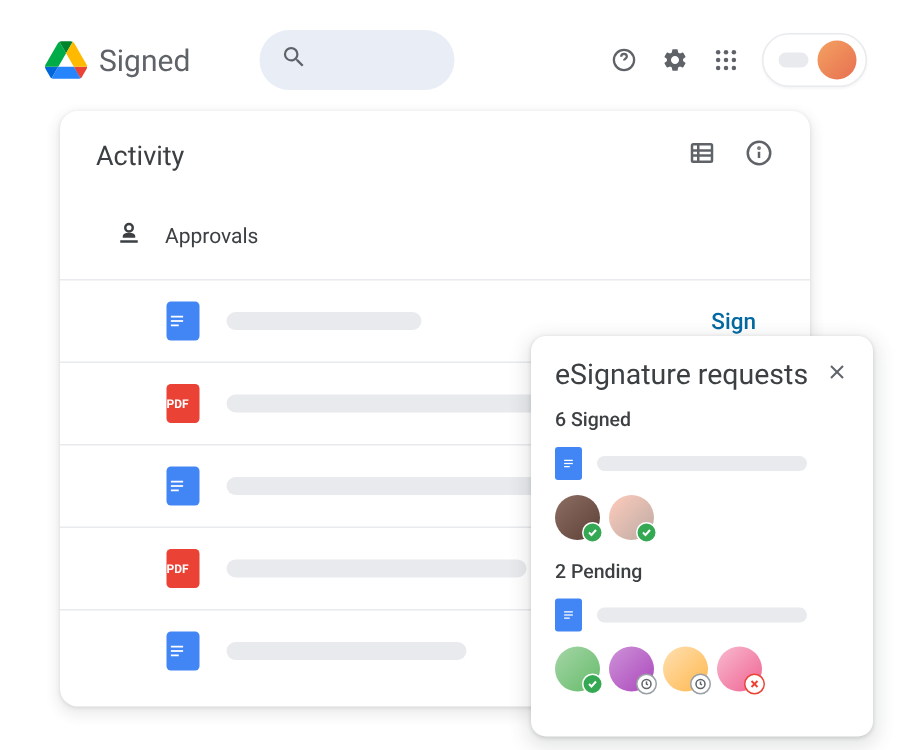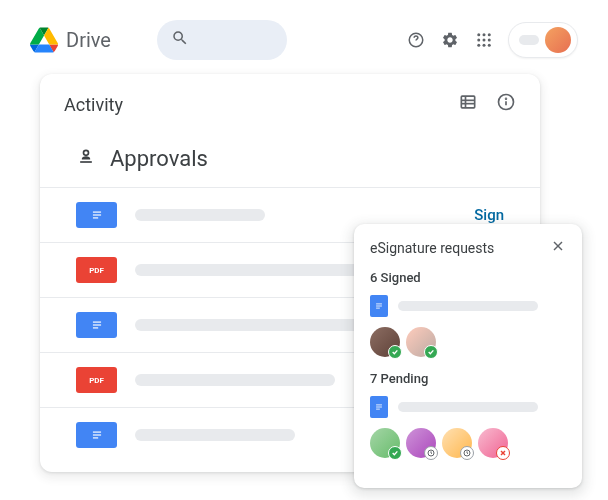--- a/index.html
+++ b/index.html
@@ -21,35 +21,35 @@
 
 
 .activity-panel { position: absolute; left: 40px; top: 74px; width: 500px; background: #fff; border-radius: 12px; box-shadow: 0 1px 3px rgba(60,64,67,0.15), 0 4px 8px 3px rgba(60,64,67,0.08); padding-bottom: 10px; }
 .panel-header { display: flex; align-items: center; justify-content: space-between; padding: 18px 24px; }
 .panel-title { font-size: 18px; color: #3c4043; font-weight: 400; }
 .panel-header-icons { display: flex; gap: 18px; }
 .panel-header-icons svg { width: 20px; height: 20px; color: #5f6368; }
 
 .approvals-section { display: flex; align-items: center; gap: 14px; padding: 12px 36px 16px; }
 .approvals-icon svg { width: 20px; height: 20px; color: #3c4043; }
-.approvals-text { font-size: 22px; color: #3c4043; }
+.approvals-text { font-size: 14px; color: #3c4043; }
 
 .file-row { display: flex; align-items: center; padding: 14px 36px; border-top: 1px solid #e8eaed; gap: 18px; }
-.file-icon { width: 41px; height: 26px; border-radius: 3px; display: flex; align-items: center; justify-content: center; flex-shrink: 0; }
+.file-icon { width: 22px; height: 26px; border-radius: 3px; display: flex; align-items: center; flex-shrink: 0; margin-left: 35px; }
 .file-icon.doc { background: #4285f4; }
 .file-icon.pdf { background: #ea4335; }
 .file-icon.doc svg { width: 14px; height: 14px; }
 .pdf-text { color: #fff; font-size: 8px; font-weight: 700; }
 .file-placeholder { height: 12px; background: #e8eaed; border-radius: 6px; }
 .sign-link { margin-left: auto; color: #0369a1; font-size: 15px; font-weight: 500; cursor: pointer; }
 
 
 .popup { position: absolute; right: 26px; top: 224px; width: 228px; background: #fff; border-radius: 10px; box-shadow: 0 1px 3px rgba(60,64,67,0.2), 0 4px 12px 4px rgba(60,64,67,0.12); padding: 14px 16px 16px; }
 .popup-header { display: flex; justify-content: space-between; align-items: center; margin-bottom: 12px; }
-.popup-title { font-size: 14px; color: #3c4043; }
+.popup-title { font-size: 19px; color: #3c4043; }
 .close-icon svg { width: 16px; height: 16px; color: #5f6368; }
 .status-group { margin-bottom: 14px; }
 .status-label { font-size: 13px; color: #3c4043; margin-bottom: 10px; font-weight: 500; }
 .status-file { display: flex; align-items: center; gap: 10px; margin-bottom: 10px; }
 .small-file-icon { width: 18px; height: 22px; border-radius: 2px; background: #4285f4; display: flex; align-items: center; justify-content: center; }
 .small-file-icon svg { width: 10px; height: 10px; }
 .small-placeholder { height: 10px; background: #e8eaed; border-radius: 5px; width: 140px; }
 .avatars-row { display: flex; gap: 6px; }
 .avatar-badge { position: relative; width: 30px; height: 30px; }
 .small-avatar { width: 30px; height: 30px; border-radius: 50%; }
@@ -73,21 +73,21 @@
 <div class="header">
   <div class="logo-wrap">
     <svg class="drive-logo" viewBox="0 0 87 78">
         <path fill="#0066da" d="M6.6 66.85l3.85 6.65c.8 1.4 1.95 2.5 3.3 3.3L27.5 53H0c0 1.55.4 3.1 1.2 4.5z"></path>
         <path fill="#00ac47" d="M43.65 25L29.9 1.2c-1.35.8-2.5 1.9-3.3 3.3L1.2 48.5C.4 49.9 0 51.45 0 53h27.5z"></path>
         <path fill="#ea4335" d="M73.55 76.8c1.35-.8 2.5-1.9 3.3-3.3l1.6-2.75 7.65-13.25c.8-1.4 1.2-2.95 1.2-4.5H59.8l5.85 11.5z"></path>
         <path fill="#00832d" d="M43.65 25L57.4 1.2C56.05.4 54.5 0 52.95 0H34.35c-1.55 0-3.1.45-4.45 1.2z"></path>
         <path fill="#2684fc" d="M59.8 53H27.5L13.75 76.8c1.35.8 2.9 1.2 4.45 1.2h50.9c1.55 0 3.1-.45 4.45-1.2z"></path>
         <path fill="#ffba00" d="M73.4 26.5L60.75 4.5c-.8-1.4-1.95-2.5-3.3-3.3L43.65 25 59.8 53h27.45c0-1.55-.4-3.1-1.2-4.5z"></path>
       </svg>
-    <span class="drive-text">Drive</span>
+    <span class="drive-text">Signed</span>
   </div>
   <div class="search-box">
     <span class="search-icon"><svg viewBox="0 0 24 24" fill="#5f6368">
           <path d="M15.5 14h-.79l-.28-.27A6.471 6.471 0 0016 9.5 6.5 6.5 0 109.5 16c1.61 0 3.09-.59 4.23-1.57l.27.28v.79l5 4.99L20.49 19l-4.99-5zm-6 0C7.01 14 5 11.99 5 9.5S7.01 5 9.5 5 14 7.01 14 9.5 11.99 14 9.5 14z"></path>
         </svg></span>
   </div>
   <div class="header-icons">
     <span class="header-icon">
         <svg viewBox="0 0 24 24" fill="none" stroke="#5f6368" stroke-width="2">
           <circle cx="12" cy="12" r="9"></circle>
@@ -225,21 +225,21 @@
             <div class="small-avatar av2"></div>
             <div class="badge check">
               <svg viewBox="0 0 24 24" fill="none" stroke="#fff" stroke-width="4">
                 <polyline points="5,12 10,17 19,7"></polyline>
               </svg>
             </div>
           </div>
         </div>
       </div>
       <div class="status-group">
-        <div class="status-label">7 Pending</div>
+        <div class="status-label">2 Pending</div>
         <div class="status-file">
           <div class="small-file-icon">
             <svg viewBox="0 0 24 24">
               <rect x="5" y="6" width="14" height="2" fill="#fff"></rect>
               <rect x="5" y="11" width="14" height="2" fill="#fff"></rect>
               <rect x="5" y="16" width="9" height="2" fill="#fff"></rect>
             </svg>
           </div>
           <div class="small-placeholder"></div>
         </div>

